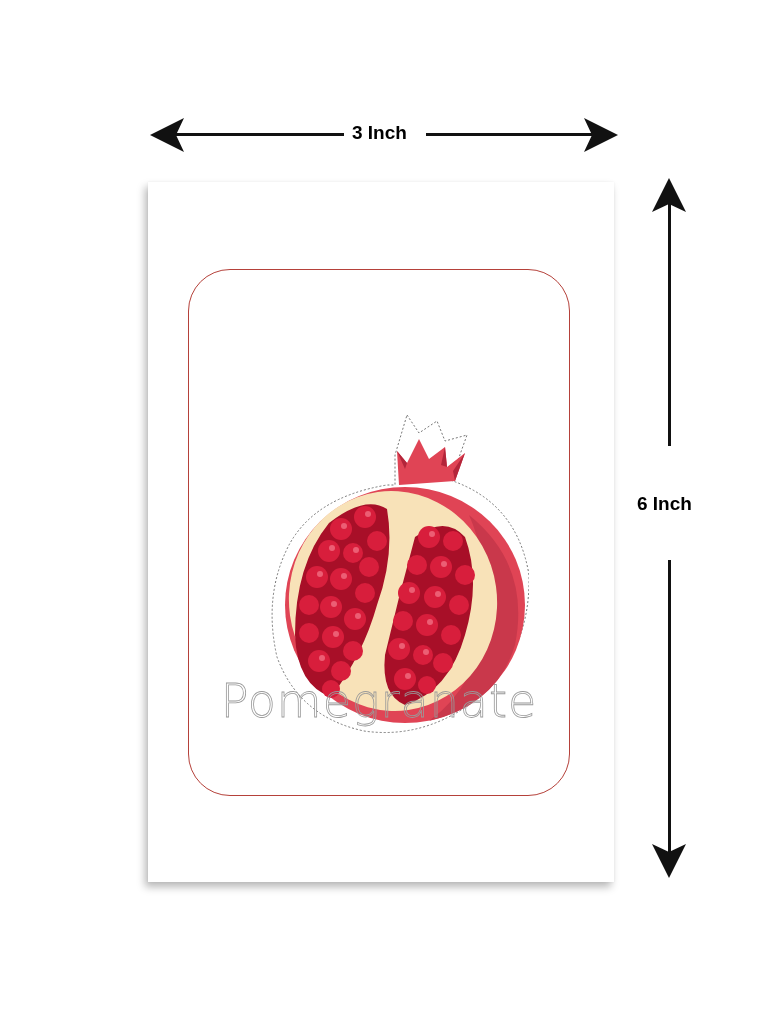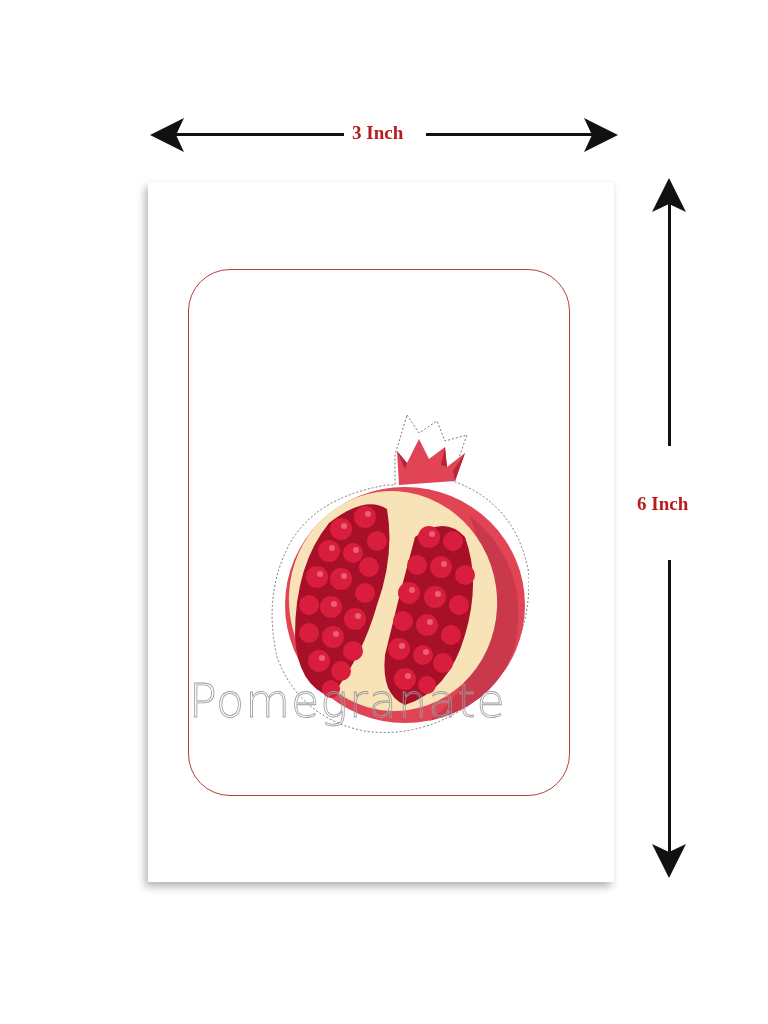--- a/index.html
+++ b/index.html
@@ -2,36 +2,36 @@
 <html><head>
   <meta charset="utf-8">
   <style>
     html, body { margin: 0; padding: 0; }
     body {
       width: 768px; height: 1024px; background: #ffffff;
       position: relative; overflow: hidden;
       font-family: "Liberation Sans", sans-serif;
     }
     .dim-label {
-      position: absolute; font-weight: bold; font-size: 19px; color: #b91c1c;
-      font-family: Liberation Serif, serif; white-space: nowrap;
+      position: absolute; font-weight: bold; font-size: 19px; color: #000000;
+      font-family: Liberation Sans, sans-serif; white-space: nowrap;
     }
     .hline, .vline { position: absolute; background: #111; }
     .card {
       position: absolute; left: 148px; top: 182px; width: 466px; height: 700px;
       background: #ffffff;
       box-shadow: -3px 5px 8px rgba(0,0,0,0.28), 0 0 2px rgba(0,0,0,0.06);
     }
     .inner-frame {
       position: absolute; left: 40px; top: 87px; width: 382px; height: 527px;
       border: 1.5px solid #b5413a; border-radius: 42px; box-sizing: border-box;
     }
     .fruit { position: absolute; left: 80px; top: 135px; width: 260px; height: 340px; }
     .fruit-name {
-      position: absolute; left: 0; width: 100%; top: 404px; text-align: left;
+      position: absolute; left: 0; width: 100%; top: 404px; text-align: center;
       font-family: "DejaVu Sans", sans-serif; font-weight: 200; font-size: 46px;
       color: transparent; -webkit-text-stroke: 0.8px #9a9a9a; letter-spacing: 1px;
     }
     svg { display: block; }
   </style>
 </head>
 <body>
 
 <div>
   <svg style="position:absolute;left:150px;top:118px" width="36" height="34" viewBox="0 0 36 34">

